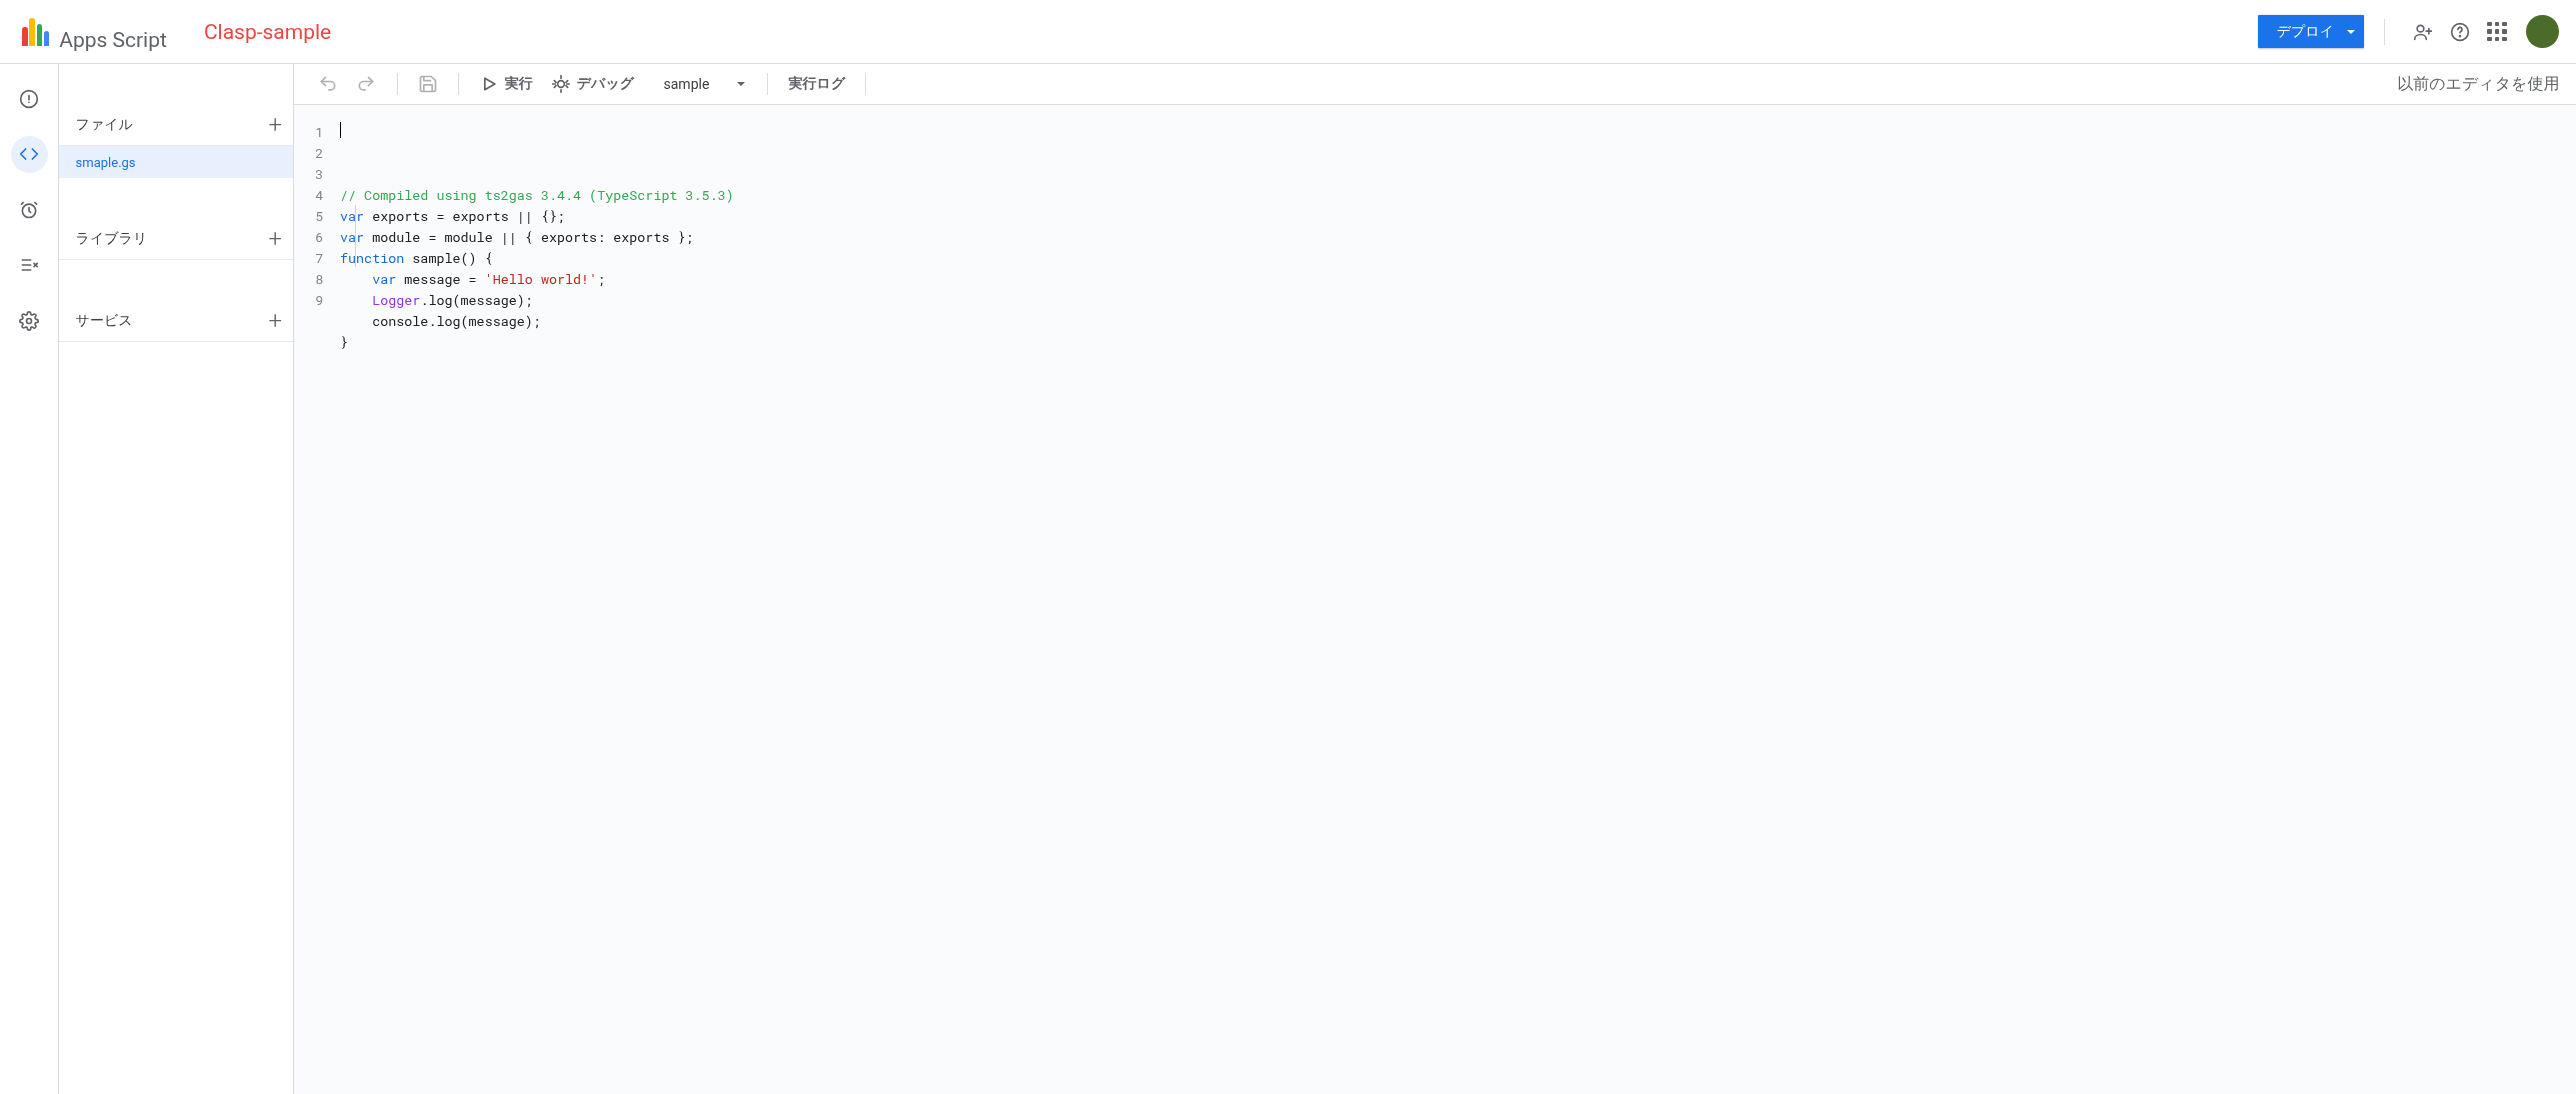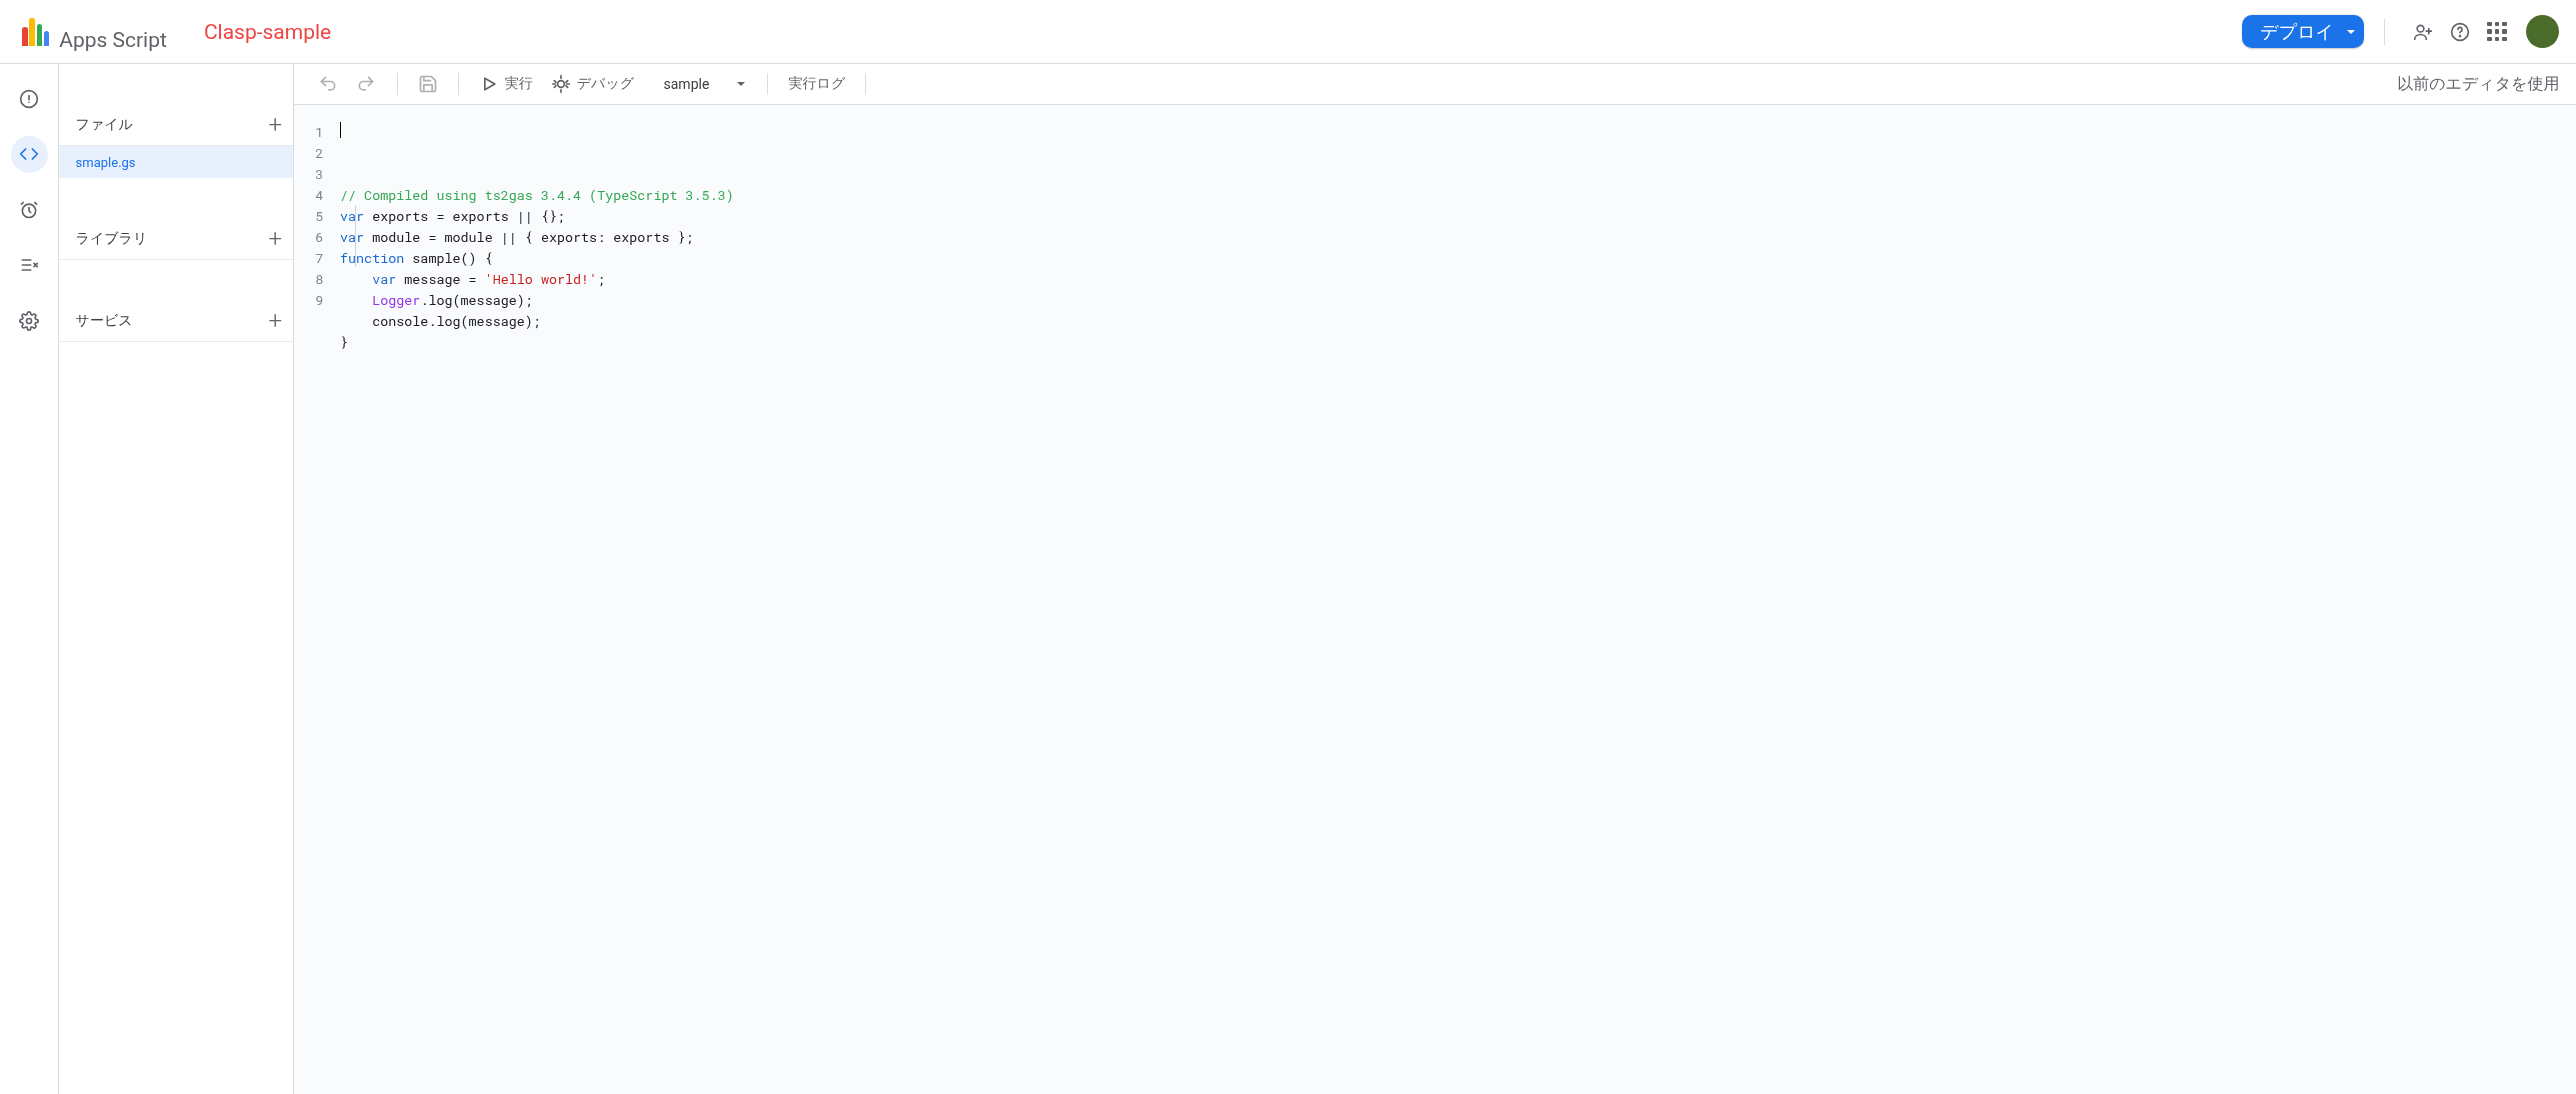--- a/index.html
+++ b/index.html
@@ -6,21 +6,21 @@
   body { font-family: 'Google Sans', Roboto, Arial, sans-serif; font-size: 13px; color: #202124; background: #fff; overflow: hidden; }
   
   .header { display: flex; align-items: center; height: 64px; padding: 0 16.6px 0 22px; border-bottom: 0.9px solid #dadce0; }
   .logo { width: 28px; height: 28px; margin-right: 9.2px; display:flex; align-items:flex-end; gap:1.8px; }
   .logo span { width:5.5px; border-radius:2.8px 2.8px 0 0; display:inline-block; }
   .logo .b1{height:18.4px;background:#ea4335;} .logo .b2{height:28px;background:#fbbc04;}
   .logo .b3{height:22px;background:#34a853;} .logo .b4{height:14.7px;background:#4285f4;}
   .product-name { font-size: 21px; color: #5f6368; margin-right: 37px; margin-top: 16px; }
   .project-name { font-size: 21px; color: #ef4444; }
   .header-spacer { flex: 1; }
-  .deploy-btn { background: #1a73e8; color: #fff; border: none; border-radius: 10px; height: 33px; padding: 0 9.2px 0 18.4px; font-size: 18px; display: flex; align-items: center; gap: 13px; cursor: pointer; box-shadow: 0 0.9px 1.8px rgba(60,64,67,.3); text-align: center; }
+  .deploy-btn { background: #1a73e8; color: #fff; border: none; border-radius: 1px; height: 33px; padding: 0 9.2px 0 18.4px; font-size: 14px; display: flex; align-items: center; gap: 13px; cursor: pointer; box-shadow: 0 0.9px 1.8px rgba(60,64,67,.3); text-align: center; }
   .deploy-btn .tri { width:0;height:0;border-left:4.6px solid transparent;border-right:4.6px solid transparent;border-top:4.6px solid #fff; }
   .hdr-sep { width:0.9px; height:26px; background:#dadce0; margin: 0 20px; }
   .hdr-icon { width: 22px; height: 22px; color: #5f6368; margin: 0 7.4px; cursor:pointer; display:flex;align-items:center;justify-content:center;}
   .avatar { width: 33px; height: 33px; border-radius: 50%; background: #4a6b2a; margin-left: 11px; cursor:pointer; }
   .apps-grid { display:grid; grid-template-columns:repeat(3,4.6px); grid-template-rows:repeat(3,4.6px); gap:2.8px; }
   .apps-grid i{background:#5f6368;border-radius:0.9px;}
   
   .body { display: flex; height: calc(100vh - 64px); }
   
   .rail { width: 59px; border-right: 0.9px solid #dadce0; display: flex; flex-direction: column; align-items: center; padding-top: 16.6px; gap: 18.4px; }
@@ -28,21 +28,21 @@
   .rail-item.active { background:#e8f0fe; color:#1a73e8; }
   
   .side { width: 235px; border-right: 0.9px solid #dadce0; }
   .side-sec { display:flex; align-items:center; justify-content:space-between; height:41px; padding:0 11px 0 16.6px; border-bottom:0.9px solid #e8eaed; color:#3c4043; font-size:14px;margin-top:41px;}
   .side-sec .plus{ color:#5f6368; cursor:pointer; font-size:24px; font-weight:300;}
   .file-item { height:32px; display:flex; align-items:center; padding-left:16.6px; font-size:13px; cursor:pointer; }
   .file-item.active { background:#e8f0fe; color:#1a73e8; }
   
   .main { flex:1; display:flex; flex-direction:column; }
   .toolbar { height:41px; display:flex; align-items:center; padding:0 16.6px; border-bottom:0.9px solid #dadce0; gap:3.7px; color:#5f6368; font-size:14px;}
-  .tb-btn { display:flex; align-items:center; gap:5.5px; padding:3.7px 7.4px; cursor:pointer; border-radius:3.7px; }
+  .tb-btn { display:flex; align-items:center; gap:5.5px; padding:3.7px 7.4px; cursor:pointer; border-radius:3.7px;font-weight:bold; }
   .tb-btn.disabled{opacity:.5;cursor:default;}
   .tb-sep{width:0.9px;height:22px;background:#dadce0;margin:0 9.2px;}
   .func-select{display:flex;align-items:center;gap:28px;padding:3.7px 9.2px;cursor:pointer;color:#3c4043;margin-left:9.2px;}
   .func-select .tri{width:0;height:0;border-left:4.6px solid transparent;border-right:4.6px solid transparent;border-top:4.6px solid #5f6368;}
   .tb-spacer{flex:1;}
   .tb-link{color:#5f6368;cursor:pointer;font-size:16px;}
   
   .editor { flex:1; background:#fafbfc; display:flex; font-family: 'Roboto Mono', Menlo, Consolas, monospace; font-size:13.4px; line-height:21px; padding-top:16.6px;}
   .gutter { width:46px; text-align:right; color:#80868b; padding-right:16.6px; user-select:none;}
   .code { flex:1; white-space:pre; position:relative;}

